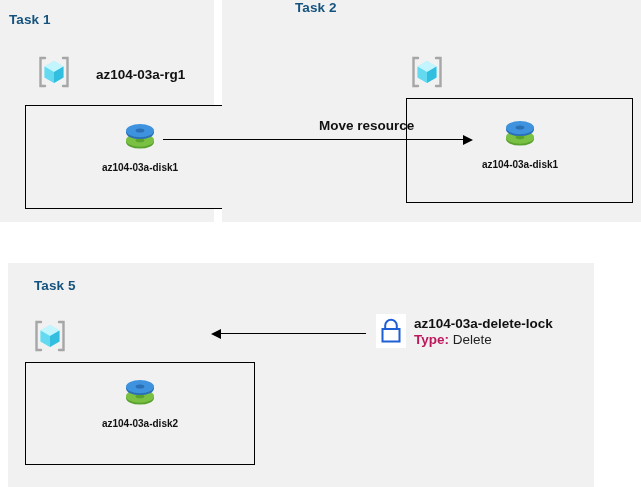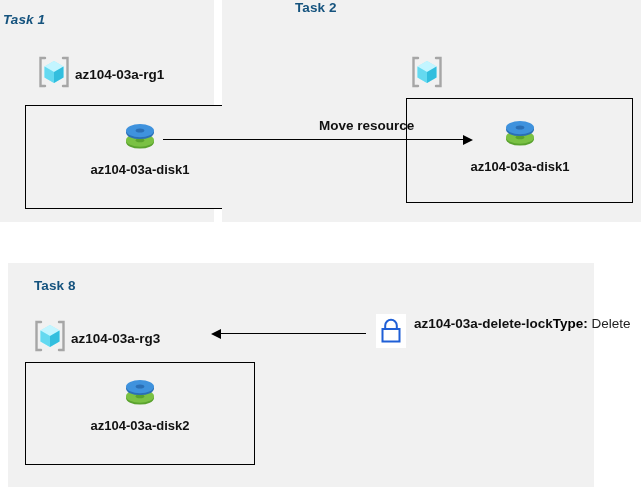--- a/index.html
+++ b/index.html
@@ -25,37 +25,37 @@
   .innerbox{
     position:absolute;
     background:#f1f1f1;
     border:1px solid #000000;
     box-sizing:border-box;
   }
   .rg-row{
     position:absolute;
     display:flex;
     align-items:center;
-    gap:3px;
+    gap:24px;
     white-space:nowrap;
   }
   .rg-name{
     font-weight:bold;
     font-size:13.5px;
     color:#111111;
   }
   .disk-wrap{
     position:absolute;
     display:flex;
     flex-direction:column;
     align-items:center;
   }
   .disk-name{
     font-weight:bold;
-    font-size:13px;
+    font-size:10px;
     color:#111111;
     white-space:nowrap;
     margin-top:4px;
   }
   .arrow-line{
     position:absolute;
     background:#000000;
     height:1.4px;
   }
   .arrow-head{
@@ -85,32 +85,32 @@
     align-items:flex-start;
     gap:8px;
     white-space:nowrap;
   }
   .lock-icon-bg{
     background:#ffffff;
     width:30px;height:34px;
     display:flex;align-items:center;justify-content:center;
     flex:0 0 auto;
   }
-  .lock-texts{display:flex;flex-direction:row;line-height:1.15;padding-top:2px;}
+  .lock-texts{display:flex;flex-direction:column;line-height:1.15;padding-top:2px;}
   .lock-title{font-weight:bold;font-size:13.5px;color:#111111;}
   .lock-type{font-size:13.5px;color:#222222;}
-  .lock-type b{font-weight:bold;color:#000000;}
+  .lock-type b{font-weight:bold;color:#be185d;}
   .ico{display:block;}
 </style>
 </head>
 <body>
 
 <div class="panel" style="left:0px;top:0px;width:214px;height:222px;"></div>
 
-<div class="task-label" style="left:3px;top:12px;font-style:italic;">Task 1</div>
+<div class="task-label" style="left:9px;top:12px;">Task 1</div>
 
 <div class="rg-row" style="left:36px;top:54px;">
   <span class="ico">
     <svg width="36" height="36" viewBox="0 0 36 36">
       <path d="M9 4 L4.5 4 L4.5 32 L9 32" fill="none" stroke="#a6a6a6" stroke-width="2.4" stroke-linecap="round"></path>
       <path d="M27 4 L31.5 4 L31.5 32 L27 32" fill="none" stroke="#a6a6a6" stroke-width="2.4" stroke-linecap="round"></path>
       <polygon points="18,7 27.5,12.5 27.5,23.5 18,29 8.5,23.5 8.5,12.5" fill="#9cefff"></polygon>
       <polygon points="18,7 27.5,12.5 18,18 8.5,12.5" fill="#c3f5ff"></polygon>
       <polygon points="18,18 27.5,12.5 27.5,23.5 18,29" fill="#32bede"></polygon>
       <polygon points="18,18 8.5,12.5 8.5,23.5 18,29" fill="#64d9f0"></polygon>
@@ -167,34 +167,33 @@
   </span>
   <span class="disk-name">az104-03a-disk1</span>
 </div>
 
 <div class="arrow-line" style="left:163px;top:139px;width:308px;"></div>
 <div class="arrow-head right" style="left:463px;top:135px;"></div>
 <div class="arrow-label" style="left:281px;top:118px;padding-left:38px;">Move resource</div>
 
 <div class="panel" style="left:8px;top:263px;width:586px;height:224px;"></div>
 
-<div class="task-label" style="left:34px;top:278px;">Task 8</div>
+<div class="task-label" style="left:34px;top:278px;">Task 5</div>
 
 <div class="rg-row" style="left:32px;top:318px;">
   <span class="ico">
     <svg width="36" height="36" viewBox="0 0 36 36">
       <path d="M9 4 L4.5 4 L4.5 32 L9 32" fill="none" stroke="#a6a6a6" stroke-width="2.4" stroke-linecap="round"></path>
       <path d="M27 4 L31.5 4 L31.5 32 L27 32" fill="none" stroke="#a6a6a6" stroke-width="2.4" stroke-linecap="round"></path>
       <polygon points="18,7 27.5,12.5 27.5,23.5 18,29 8.5,23.5 8.5,12.5" fill="#9cefff"></polygon>
       <polygon points="18,7 27.5,12.5 18,18 8.5,12.5" fill="#c3f5ff"></polygon>
       <polygon points="18,18 27.5,12.5 27.5,23.5 18,29" fill="#32bede"></polygon>
       <polygon points="18,18 8.5,12.5 8.5,23.5 18,29" fill="#64d9f0"></polygon>
     </svg>
   </span>
-  <span class="rg-name">az104-03a-rg3</span>
 </div>
 
 <div class="innerbox" style="left:25px;top:362px;width:230px;height:103px;"></div>
 
 <div class="disk-wrap" style="left:80px;top:372px;width:120px;align-items:center;">
   <span class="ico">
     <svg width="38" height="38" viewBox="0 0 38 38">
       <ellipse cx="19" cy="26" rx="14" ry="6.6" fill="#5aa22e"></ellipse>
       <ellipse cx="19" cy="24.2" rx="14" ry="6.6" fill="#7ac143"></ellipse>
       <ellipse cx="19" cy="24.2" rx="4.3" ry="2" fill="#5aa22e"></ellipse>

